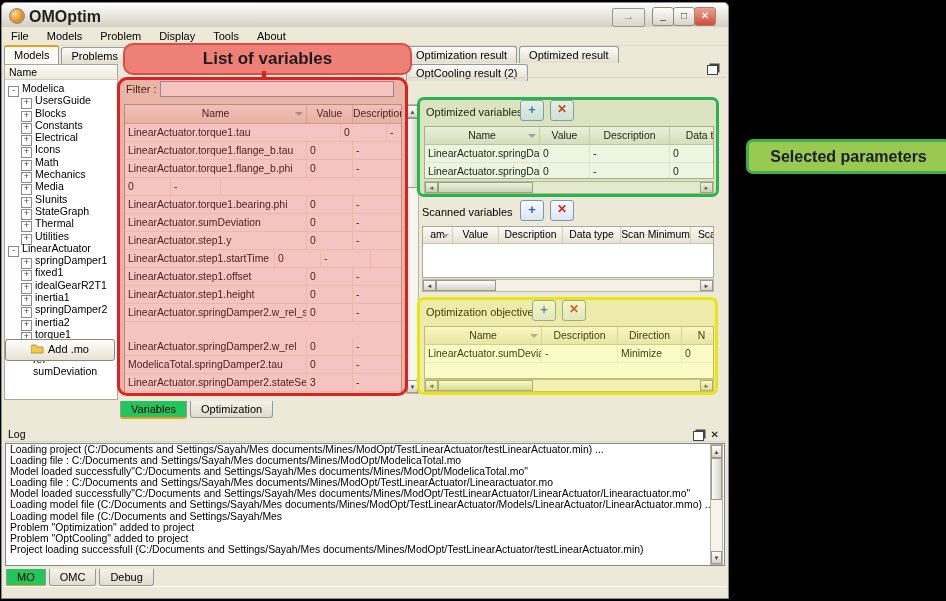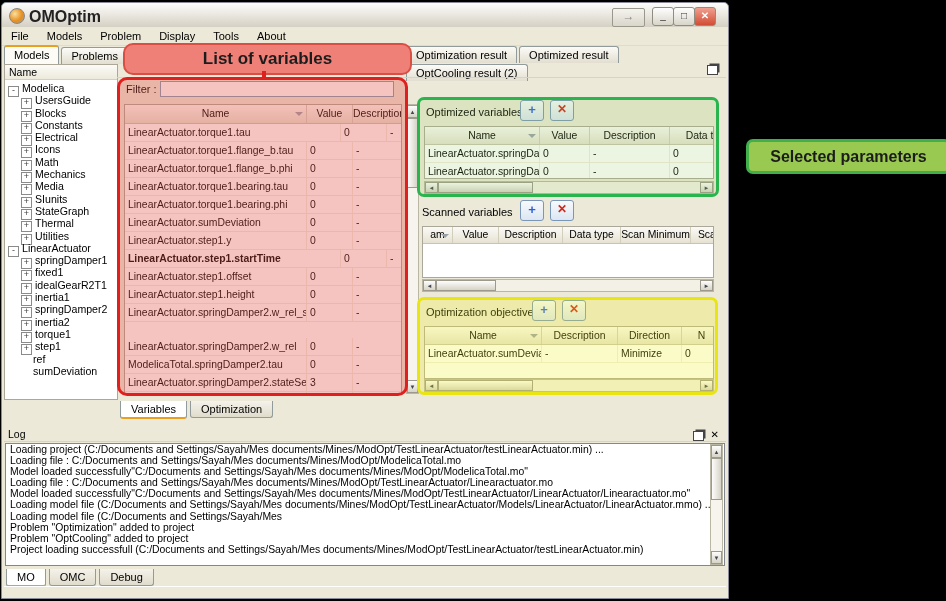--- a/index.html
+++ b/index.html
@@ -73,21 +73,21 @@
   .mini-btn{display:inline-block;width:22px;height:19px;border:1px solid #7a97b8;border-radius:3px;
             background:linear-gradient(#f7fafd,#dce6f2);text-align:center;line-height:17px;
             font-size:13px;font-weight:bold;}
   .plus{color:#2b5fd9;}
   .cross{color:#cc2a1e;font-size:12px;}
   .panel-title{font-size:11px;}
   
   .btab{display:inline-block;height:16px;line-height:16px;font-size:11px;padding:0 10px;
         border:1px solid #919b9c;border-top:none;border-radius:0 0 3px 3px;
         background:linear-gradient(#f4f2ea,#e0dccc);margin-right:3px;}
-  .btab.active{background:#ffffff;border-bottom:2px solid #e8a020;}
+  .btab.active{background:#22c55e;border-bottom:2px solid #e8a020;}
   
   #log-header{left:2px;top:424px;width:722px;height:15px;font-size:10.5px;line-height:15px;
               padding-left:4px;box-sizing:border-box;border-bottom:1px solid #d8d4c4;}
   #log-area{left:3px;top:440px;width:720px;height:123px;background:#fff;border:1px solid #828790;
             overflow:hidden;box-sizing:border-box;}
   .log-line{font-size:10.4px;line-height:11.1px;white-space:nowrap;padding-left:4px;}
   #log-vscroll{left:708px;top:441px;height:121px;}
   #bottom-tabs{left:4px;top:564px;}
   #status-strip{left:2px;top:583px;width:722px;height:11px;background:#ece9d8;border-top:1px solid #fff;}
   
@@ -159,20 +159,25 @@
           <div class="tree-row" style="padding-left: 16px;"><span class="expander">+</span><span>idealGearR2T1</span></div>
           <div class="tree-row" style="padding-left: 16px;"><span class="expander">+</span><span>inertia1</span></div>
           <div class="tree-row" style="padding-left: 16px;"><span class="expander">+</span><span>springDamper2</span></div>
           <div class="tree-row" style="padding-left: 16px;"><span class="expander">+</span><span>inertia2</span></div>
           <div class="tree-row" style="padding-left: 16px;"><span class="expander">+</span><span>torque1</span></div>
           <div class="tree-row" style="padding-left: 16px;"><span class="expander">+</span><span>step1</span></div>
           <div class="tree-row" style="padding-left: 16px;"><span class="leaf-spacer"></span><span>ref</span></div>
           <div class="tree-row" style="padding-left: 16px;"><span class="leaf-spacer"></span><span>sumDeviation</span></div>
         </div>
     </div>
+    <div id="add-mo" class="abs">
+      <svg width="13" height="10" viewBox="0 0 13 10" style="vertical-align:-1px;margin-right:4px;">
+          <path d="M0 2 L0 9 L12 9 L12 3 L6 3 L5 1 L1 1 Z" fill="#f2c94c" stroke="#a8862a" stroke-width="0.8"></path>
+        </svg><span>Add .mo</span>
+    </div>
 
     <div id="main-toolbar" class="abs">
       <span class="abs float-icon" style="right:8px;top:3px;"></span>
     </div>
 
     <span class="abs" style="left:124px;top:80px;font-size:11px;">Filter :</span>
     <input class="abs xp-input" style="left: 158px; top: 78px; width: 234px;" value="">
 
     <div id="vtable" class="abs xp-table" style="left:122px;top:101px;width:278px;height:290px;">
         <div class="thead" style="height: 18px;">
@@ -189,41 +194,40 @@
           <div class="tcell" style="width: 182px; line-height: 17px;">LinearActuator.torque1.flange_b.tau</div>
           <div class="tcell" style="width: 46px; line-height: 17px;">0</div>
           <div class="tcell" style="width: 50px; line-height: 17px;">-</div>
         </div>
         <div class="trow" style="height: 17px;">
           <div class="tcell" style="width: 182px; line-height: 17px;">LinearActuator.torque1.flange_b.phi</div>
           <div class="tcell" style="width: 46px; line-height: 17px;">0</div>
           <div class="tcell" style="width: 50px; line-height: 17px;">-</div>
         </div>
         <div class="trow" style="height: 17px;">
-          <div class="tcell" style="width: 182px; line-height: 17px;">LinearActuator.torque1.bearing.tau</div>
           <div class="tcell" style="width: 46px; line-height: 17px;">0</div>
           <div class="tcell" style="width: 50px; line-height: 17px;">-</div>
         </div>
         <div class="trow" style="height: 17px;">
           <div class="tcell" style="width: 182px; line-height: 17px;">LinearActuator.torque1.bearing.phi</div>
           <div class="tcell" style="width: 46px; line-height: 17px;">0</div>
           <div class="tcell" style="width: 50px; line-height: 17px;">-</div>
         </div>
         <div class="trow" style="height: 17px;">
           <div class="tcell" style="width: 182px; line-height: 17px;">LinearActuator.sumDeviation</div>
           <div class="tcell" style="width: 46px; line-height: 17px;">0</div>
           <div class="tcell" style="width: 50px; line-height: 17px;">-</div>
         </div>
         <div class="trow" style="height: 17px;">
           <div class="tcell" style="width: 182px; line-height: 17px;">LinearActuator.step1.y</div>
           <div class="tcell" style="width: 46px; line-height: 17px;">0</div>
           <div class="tcell" style="width: 50px; line-height: 17px;">-</div>
         </div>
         <div class="trow" style="height: 17px;">
-          <div class="tcell" style="width: 216px; line-height: 17px; font-weight: bold;">LinearActuator.step1.startTime</div>
+          <div class="tcell" style="width: 150px; line-height: 17px;">LinearActuator.step1.startTime</div>
           <div class="tcell" style="width: 46px; line-height: 17px;">0</div>
           <div class="tcell" style="width: 50px; line-height: 17px;">-</div>
         </div>
         <div class="trow" style="height: 17px;">
           <div class="tcell" style="width: 182px; line-height: 17px;">LinearActuator.step1.offset</div>
           <div class="tcell" style="width: 46px; line-height: 17px;">0</div>
           <div class="tcell" style="width: 50px; line-height: 17px;">-</div>
         </div>
         <div class="trow" style="height: 17px;">
           <div class="tcell" style="width: 182px; line-height: 17px;">LinearActuator.step1.height</div>

